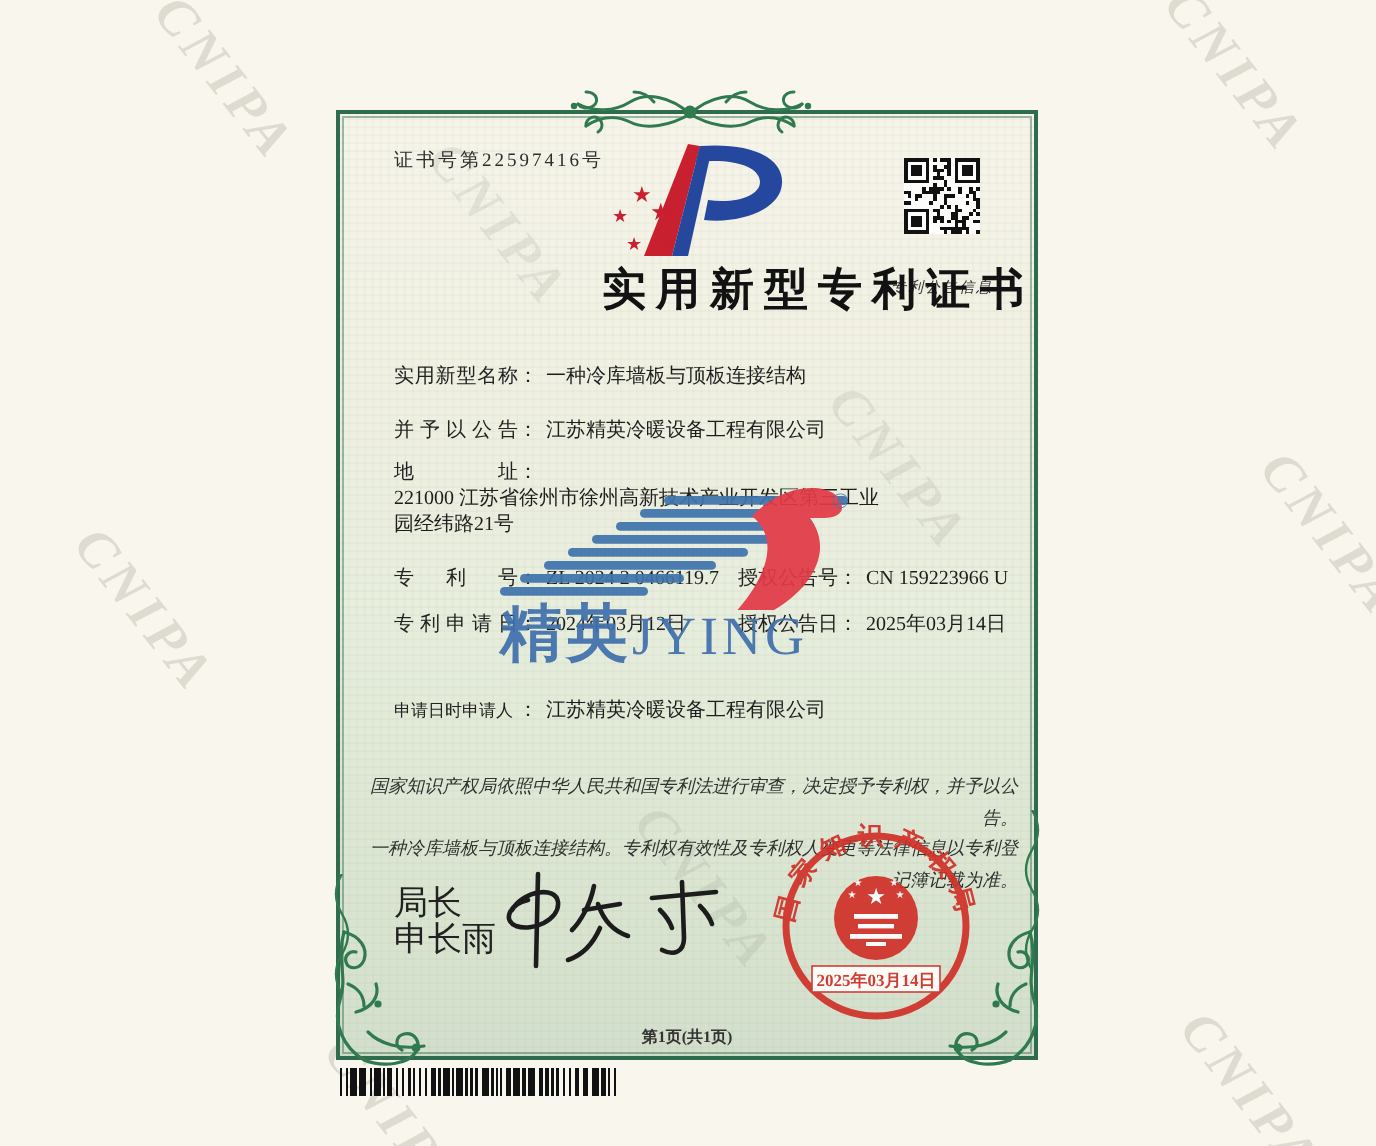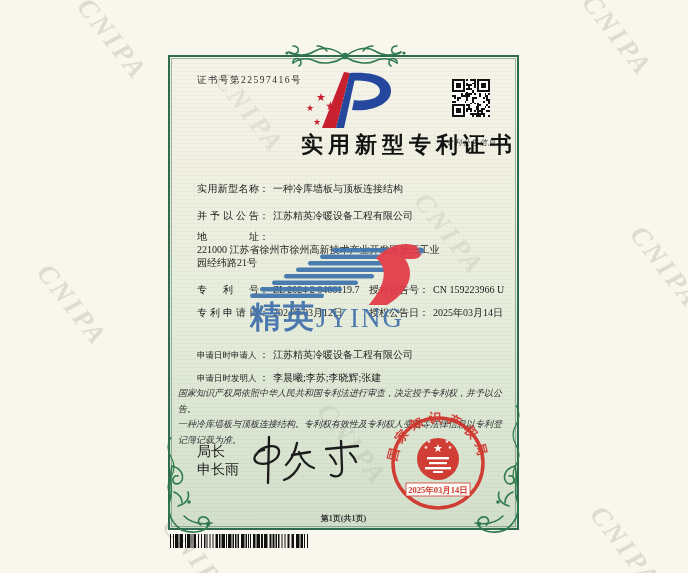--- a/index.html
+++ b/index.html
@@ -42,25 +42,25 @@
   }
   
   .row{position:absolute;left:27px;width:300px;font-size:10px;line-height:13px;color:#222;}
   .jl{display:inline-block;width:62px;text-align:justify;text-align-last:justify;vertical-align:top;}
   .colon{margin-right:4px;}
   .fvalue{color:#1d1d1d;}
   .val-block{display:inline-block;width:250px;vertical-align:top;}
   .pair2{position:absolute;left:172px;top:0;white-space:nowrap;}
   .small-label{display:inline-block;width:62px;font-size:8.5px;vertical-align:baseline;margin-top:20px;}
   
-  .legal{position:absolute;left:8px;right:8px;top:329px;text-align:left;
+  .legal{position:absolute;left:8px;right:8px;top:329px;text-align:right;
     font-size:9px;font-style:italic;line-height:15.5px;color:#313131;}
   
-  .sig-titles{position:absolute;left:27px;top:386px;font-family:Liberation Mono, monospace;
-    font-size:14px;line-height:18px;color:#222;}
+  .sig-titles{position:absolute;left:27px;top:386px;font-family:Liberation Serif, serif;
+    font-size:17px;line-height:18px;color:#222;}
   .sig-script{position:absolute;left:72px;top:378px;z-index:4;}
   
   .seal{position:absolute;left:213px;top:350px;z-index:6;opacity:.92;}
   
   .page-info{position:absolute;left:0;right:0;top:456px;text-align:center;font-size:8px;color:#333;font-weight:bold;}
   .barcode{position:absolute;left:170px;top:534px;z-index:2;}
   
   .company{position:absolute;left:236px;top:243px;width:200px;height:100px;z-index:5;opacity:.93;pointer-events:none;}
   .company-text{position:absolute;left:14px;top:53px;white-space:nowrap;color:#4070ac;}
   .company-cn{font-size:31px;font-weight:700;letter-spacing:2px;}
@@ -295,23 +295,20 @@
       <span class="jl">专利申请日</span><span class="colon">：</span><span class="fvalue">2024年03月12日</span>
       <span class="pair2">
         <span>授权公告日</span><span class="colon">：</span><span class="fvalue">2025年03月14日</span>
       </span>
     </div>
 
     <div class="row" style="top:272px">
       <span class="small-label">申请日时申请人</span><span class="colon">：</span><span class="fvalue">江苏精英冷暖设备工程有限公司</span>
     </div>
 
-    <div class="row" style="top:295px">
-      <span class="small-label">申请日时发明人</span><span class="colon">：</span><span class="fvalue">李晨曦;李苏;李晓辉;张建</span>
-    </div>
 
     <div class="legal">
       <div>国家知识产权局依照中华人民共和国专利法进行审查，决定授予专利权，并予以公告。</div>
       <div>一种冷库墙板与顶板连接结构。专利权有效性及专利权人变更等法律信息以专利登记簿记载为准。</div>
     </div>
 
     <div class="sig-titles">
       <div>局长</div>
       <div>申长雨</div>
     </div>

